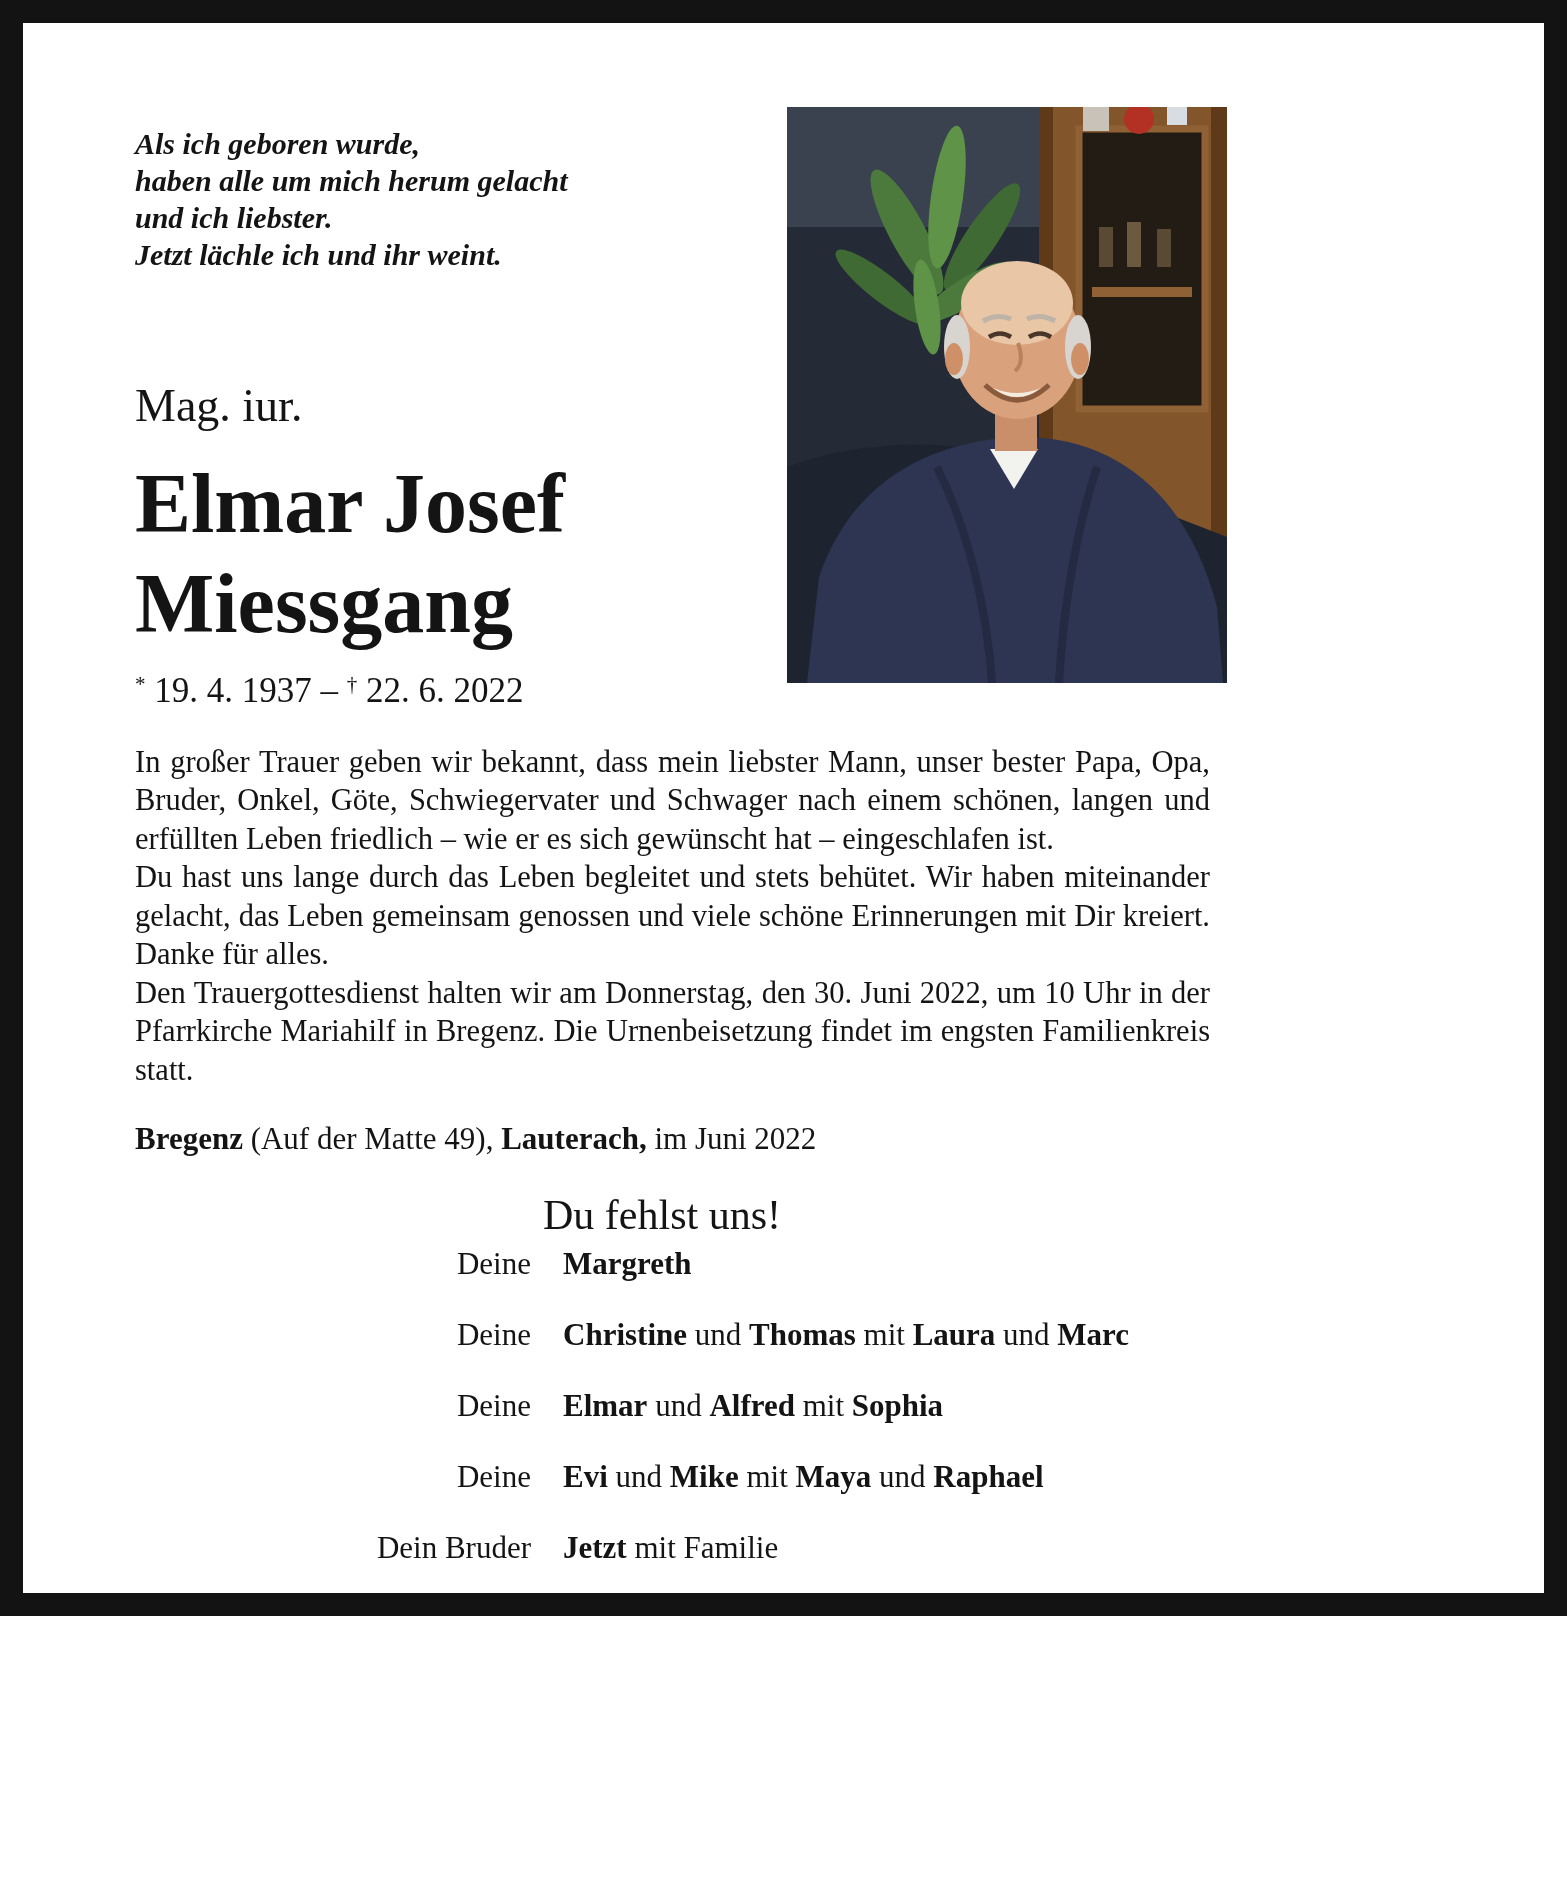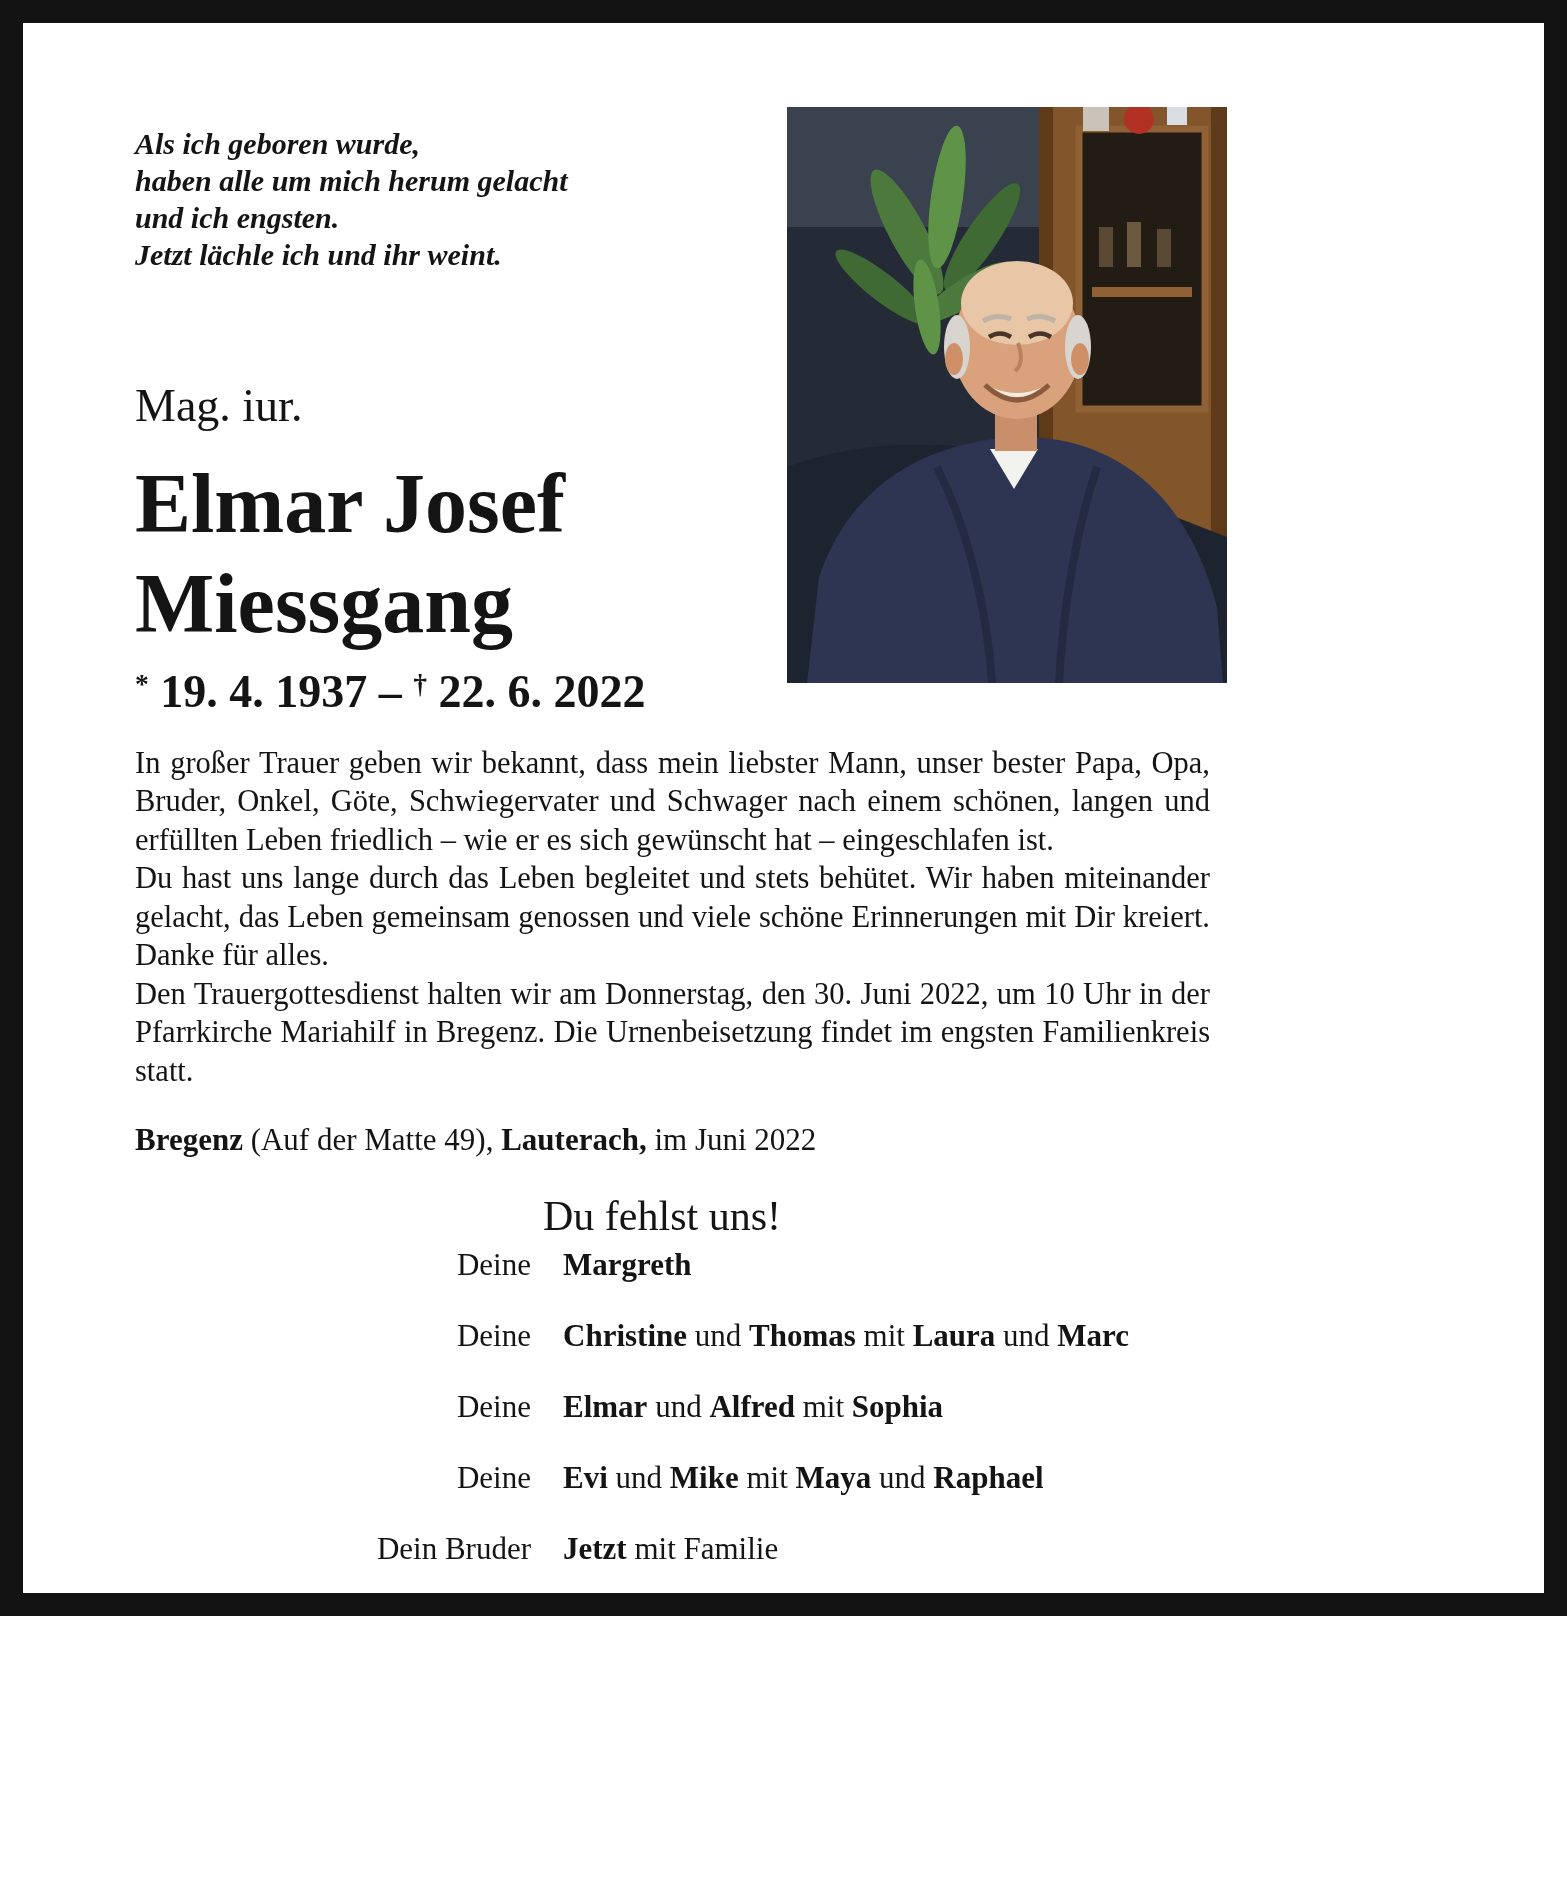--- a/index.html
+++ b/index.html
@@ -38,22 +38,22 @@
 
   .name {
     margin-top: 22px;
     font-size: 84px;
     line-height: 100px;
     font-weight: bold;
   }
 
   .dates {
     margin-top: 8px;
-    font-size: 46px;
-    font-weight: bold;
+    font-size: 35px;
+    font-weight: normal;
     line-height: 44px;
   }
   .dates .sym { font-size: 0.6em; vertical-align: 0.5em; }
 
   .bodytext {
     margin-top: 30px;
     font-size: 30.5px;
     line-height: 38.5px;
     text-align: justify;
   }
@@ -165,21 +165,21 @@
         <path d="M198,278 q32,30 64,0" stroke="#8a5a3c" stroke-width="5" fill="none"></path>
         <path d="M206,281 q24,18 48,0 q-24,10 -48,0 Z" fill="#f3ece1"></path>
       </svg>
     </div>
 
     <div class="content">
 
       <div class="quote">
           <div>Als ich geboren wurde,</div>
           <div>haben alle um mich herum gelacht</div>
-          <div>und ich engsten.</div>
+          <div>und ich liebster.</div>
           <div>Jetzt lächle ich und ihr weint.</div>
         </div>
 
       <div class="degree">Mag. iur.</div>
 
       <div class="name">
         <div>Elmar Josef</div>
         <div>Miessgang</div>
       </div>
 

